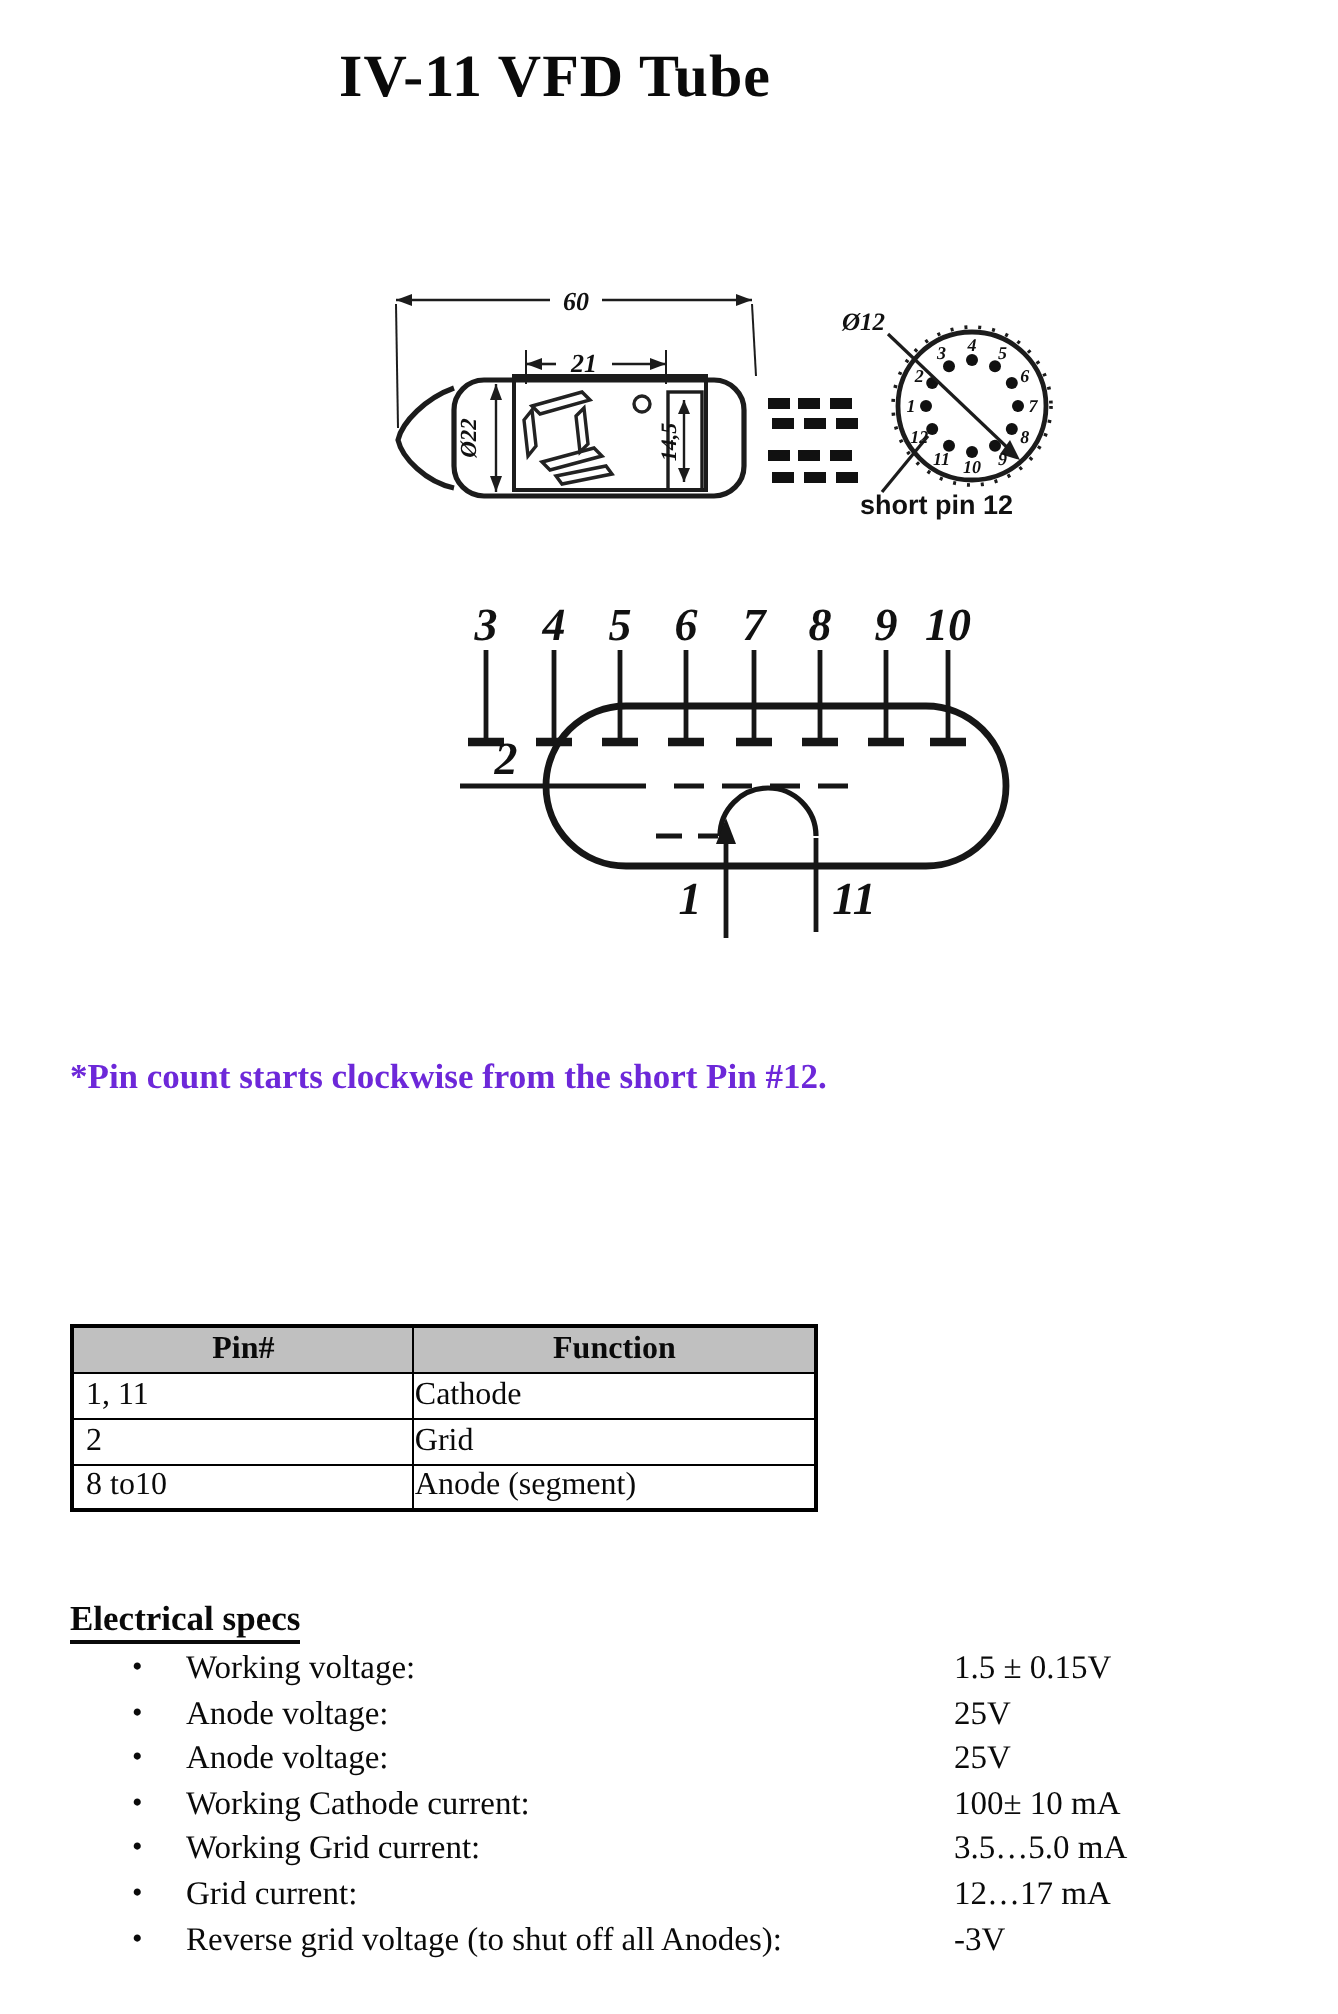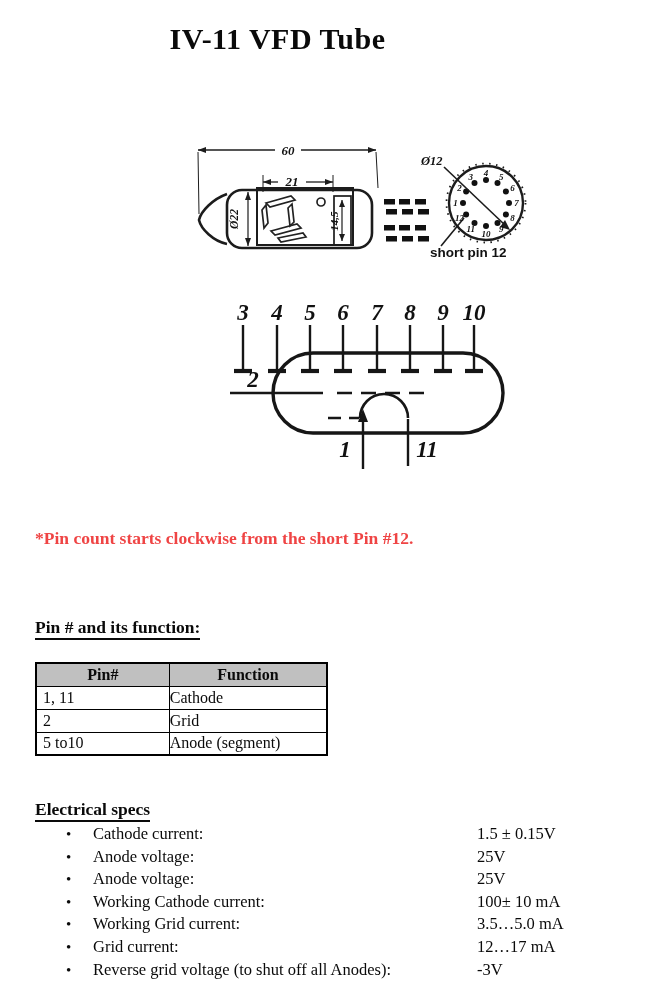--- a/index.html
+++ b/index.html
@@ -11,21 +11,21 @@
 
   .svg-abs { position:absolute; }
 
   .red-notes { position:absolute; left:35px; top:526px; font-weight:bold; font-size:17.5px; line-height:25px; }
 
   .sec-heading { position:absolute; font-weight:bold; font-size:17.5px; }
   .sec-heading span { border-bottom:2px solid #0a0a0a; padding-bottom:1px; }
   .h-pin { left:35px; top:617px; }
   .h-spec { left:35px; top:781px;margin-top:18px; }
 
-  table.pin-table { position:absolute; left:35px; top:662px; width:293px;
+  table.pin-table { position:absolute; left:35px; top:662px; width:374px;
                     border-collapse:collapse; font-size:16px; }
   table.pin-table th, table.pin-table td { border:1.6px solid #000; height:23px; padding:0 16px 0 6px; }
   table.pin-table { border:2px solid #000; }
   table.pin-table th { background:#c0c0c0; font-weight:bold; text-align:center; padding:0; }
   table.pin-table td.fn { text-align:left; padding:0; }
   table.pin-table col.c1 { width:153px; }
   table.pin-table col.c2 { width:180px; }
 
   .spec-list { position:absolute; left:35px; top:823px; width:610px; font-size:16.5px; }
   .spec-row { position:relative; height:22.6px; line-height:22.6px; }
@@ -200,61 +200,58 @@
       <text x="159" y="28">7</text>
       <text x="192" y="28">8</text>
       <text x="225" y="28">9</text>
       <text x="256" y="28">10</text>
       <text x="35" y="95">2</text>
       <text x="127" y="165">1</text>
       <text x="209" y="165">11</text>
     </g>
   </svg>
 
-  <div class="red-notes" style="color:#ef4444;">
+  <div class="red-notes" style="color:#6d28d9;">
     <div>*Pin count starts clockwise from the short Pin #12.</div>
   </div>
 
-  <div class="sec-heading h-pin">
-    <span>Pin # and its function:</span>
-  </div>
 
   <table class="pin-table">
     <colgroup>
         <col class="c1">
         <col class="c2">
       </colgroup>
     <tbody>
         <tr>
       <th>Pin#</th>
       <th>Function</th>
     </tr>
     <tr>
       <td>1, 11</td>
       <td class="fn">Cathode</td>
     </tr>
     <tr>
       <td>2</td>
       <td class="fn">Grid</td>
     </tr>
     <tr>
-      <td>5 to10</td>
+      <td>8 to10</td>
       <td class="fn">Anode (segment)</td>
     </tr>
   </tbody>
     </table>
 
   <div class="sec-heading h-spec">
     <span>Electrical specs</span>
   </div>
 
   <div class="spec-list">
     <div class="spec-row">
       <span class="spec-bullet">•</span>
-      <span class="spec-label">Cathode current:</span>
+      <span class="spec-label">Working voltage:</span>
       <span class="spec-value">1.5 ± 0.15V</span>
     </div>
     <div class="spec-row">
       <span class="spec-bullet">•</span>
       <span class="spec-label">Anode voltage:</span>
       <span class="spec-value">25V</span>
     </div>
     <div class="spec-row">
       <span class="spec-bullet">•</span>
       <span class="spec-label">Anode voltage:</span>

